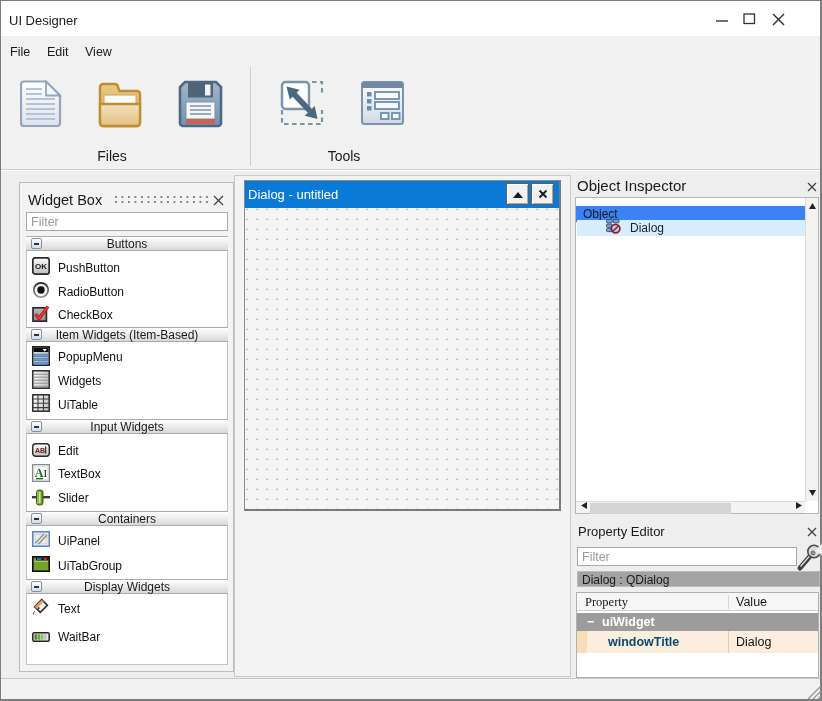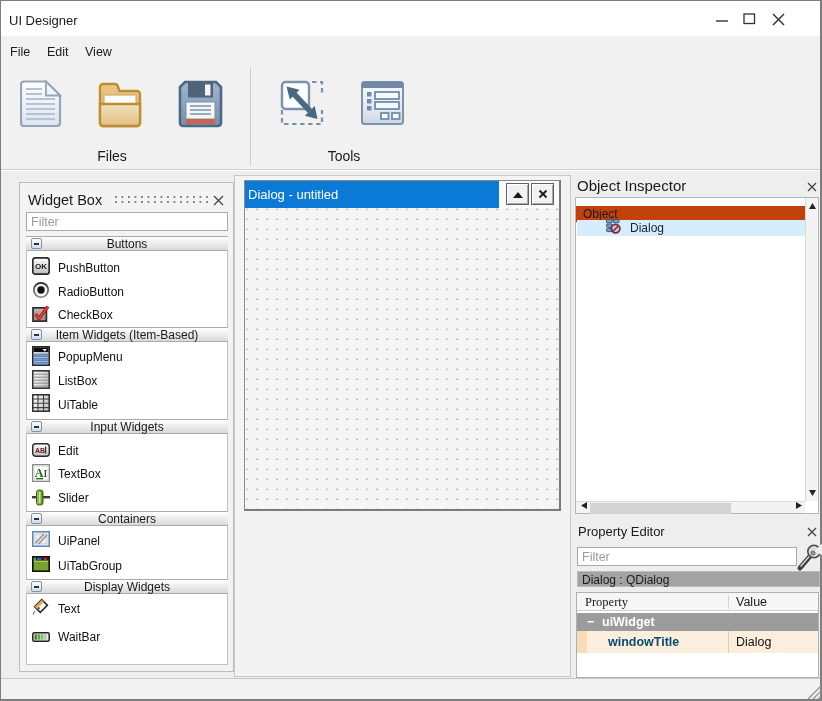--- a/index.html
+++ b/index.html
@@ -32,29 +32,29 @@
           font-size:12px; color:#1a1a1a; text-align:center; line-height:14px; }
   .wcol { position:absolute; left:5px; top:1px; width:11px; height:11px; border:1px solid #7e93a8; border-radius:2px;
           background:linear-gradient(#fdfdfd,#cfdeed); }
   .wcol:after { content:""; position:absolute; left:2px; top:4px; width:5px; height:2px; background:#333; }
   .witem { position:absolute; left:58px; font-size:12px; color:#111; }
   .wicon { position:absolute; left:32px; width:18px; height:18px; }
   
   #center { position:absolute; left:234px; top:175px; width:337px; height:502px; background:#f3f3f3; border:1px solid #c9c9c9; }
   #dialog { position:absolute; left:244px; top:180px; width:317px; height:331px;
             border:1px solid #8a8a8a; border-right:2px solid #7a7a7a; border-bottom:2px solid #7a7a7a; background:#fafafa; }
-  #dlgtitle { position:absolute; left:0; top:0; width:254px; height:27px; background:#0b7ad7; }
+  #dlgtitle { position:absolute; left:0; top:0; width:314px; height:27px; background:#0b7ad7; }
   #dlgtitle span { position:absolute; left:3px; top:6px; font-size:13px; color:#fff; }
   .dlgbtn { position:absolute; top:2px; width:23px; height:22px; background:#f1f1f1; border:1px solid #5f5f5f;
             box-shadow:inset 1px 1px 0 #fff, inset -1px -1px 0 #a8a8a8; }
   #dlgcanvas { position:absolute; left:0; top:27px; width:314px; height:301px; background:#f5f5f5; overflow:hidden; }
   
   #oititle { position:absolute; left:577px; top:177px; font-size:15px; color:#1a1a1a; }
   #oibox { position:absolute; left:575px; top:197px; width:244px; height:317px; background:#fff; border:1px solid #b5b5b5; }
-  #oihdr { position:absolute; left:0; top:8px; width:229px; height:17px; background:#c2410c; border-bottom:1px solid #d0d0d0; }
+  #oihdr { position:absolute; left:0; top:8px; width:229px; height:17px; background:#3b82f6; border-bottom:1px solid #d0d0d0; }
   #oihdr span { position:absolute; left:7px; top:1px; font-size:12px; color:#1a1a1a; }
   #oivs { position:absolute; right:0; top:0; width:13px; height:303px; background:#f3f3f3; border-left:1px solid #dadada; }
   #oihs { position:absolute; left:0; bottom:0; width:229px; height:12px; background:#f3f3f3; border-top:1px solid #dadada; }
   #oihthumb { position:absolute; left:14px; top:1px; width:141px; height:11px; background:#d4d4d4; }
   #oirow { position:absolute; left:1px; top:22px; width:228.5px; height:16px; background:#d8edfc; }
   #oirow span { position:absolute; left:53px; top:1px; font-size:12px; color:#12222e; }
   #petitle { position:absolute; left:578px; top:524px; font-size:13px; color:#1a1a1a; }
   #pefilter { position:absolute; left:577px; top:547px; width:220px; height:19px; background:#fff; border:1px solid #a9a9a9; }
   #pefilter span { position:absolute; left:4px; top:2px; font-size:12.5px; color:#9a9a9a; }
   #peqd { position:absolute; left:577px; top:571px; width:243px; height:16px; background:#a3a3a3; border:1px solid #bbbbbb; }
@@ -219,21 +219,21 @@
 <div id="wlist"></div>
 <div class="whdr" style="top:236px;"><div class="wcol"></div>Buttons</div>
 <div class="whdr" style="top:327px;"><div class="wcol"></div>Item Widgets (Item-Based)</div>
 <div class="whdr" style="top:419px;"><div class="wcol"></div>Input Widgets</div>
 <div class="whdr" style="top:511px;"><div class="wcol"></div>Containers</div>
 <div class="whdr" style="top:579px;"><div class="wcol"></div>Display Widgets</div>
 <span class="witem" style="top:261px;">PushButton</span>
 <span class="witem" style="top:285px;">RadioButton</span>
 <span class="witem" style="top:308px;">CheckBox</span>
 <span class="witem" style="top:350px;">PopupMenu</span>
-<span class="witem" style="top:374px;">ListBox</span>
+<span class="witem" style="top:374px;">Widgets</span>
 <span class="witem" style="top:398px;">UiTable</span>
 <span class="witem" style="top:444px;">Edit</span>
 <span class="witem" style="top:467px;">TextBox</span>
 <span class="witem" style="top:491px;">Slider</span>
 <span class="witem" style="top:534px;">UiPanel</span>
 <span class="witem" style="top:559px;">UiTabGroup</span>
 <span class="witem" style="top:602px;">Text</span>
 <span class="witem" style="top:630px;">WaitBar</span>
 
 <svg class="wicon" style="top:257px;" viewBox="0 0 18 18">

